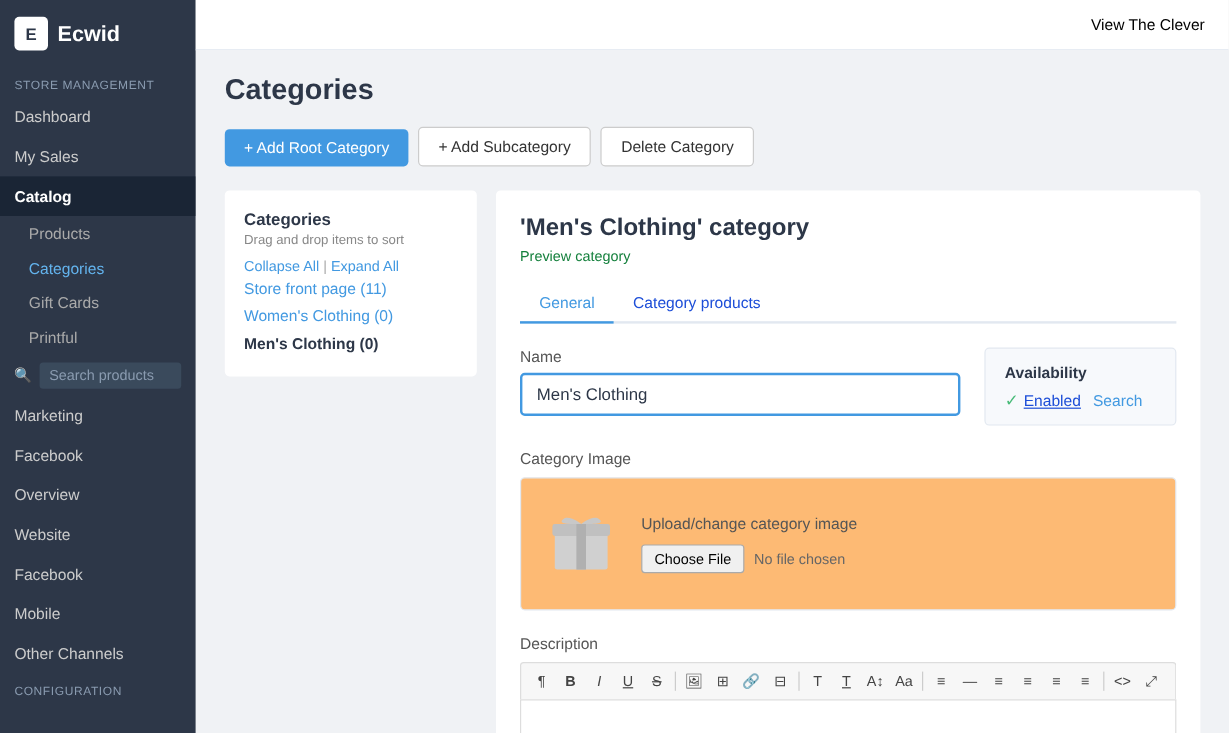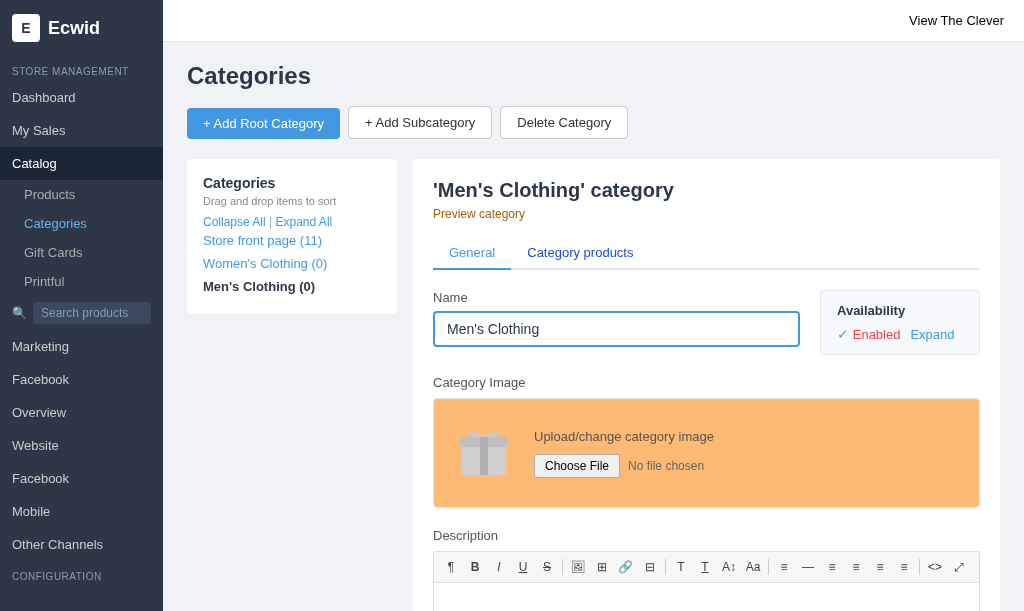--- a/index.html
+++ b/index.html
@@ -40,21 +40,21 @@
       text-transform: uppercase;
       letter-spacing: 0.05em;
       padding: 10px 12px 4px;
     }
     .sidebar-item {
       padding: 9px 12px;
       color: #ccc;
       cursor: pointer;
       font-size: 13px;
     }
-    .sidebar-item.active-parent { color: #fff; font-weight: 400; }
+    .sidebar-item.active-parent { color: #fff; font-weight: 700; }
     .sidebar-sub {
       padding: 7px 12px 7px 24px;
       color: #aaa;
       cursor: pointer;
       font-size: 13px;
     }
     .sidebar-sub.active { color: #63b3ed; }
     .sidebar-search {
       padding: 6px 12px;
       display: flex;
@@ -185,21 +185,21 @@
       padding: 20px;
       overflow-y: auto;
     }
     .category-heading {
       font-size: 20px;
       font-weight: 600;
       color: #2d3748;
       margin-bottom: 4px;
     }
     .preview-link {
-      color: #a16207;
+      color: #15803d;
       font-size: 12px;
       cursor: pointer;
       margin-bottom: 16px;
       display: inline-block;
     }
     .tab-bar {
       display: flex;
       border-bottom: 2px solid #e2e8f0;
       margin-bottom: 20px;
       gap: 0;
@@ -239,21 +239,21 @@
       color: #2d3748;
       margin-bottom: 8px;
     }
     .avail-row {
       display: flex;
       align-items: center;
       gap: 4px;
       font-size: 13px;
     }
     .avail-check { color: #48bb78; font-size: 14px; }
-    .avail-enabled { color: #ef4444; font-weight: 500; }
+    .avail-enabled { color: #1d4ed8; font-weight: 500; text-decoration: underline; }
     .avail-disable { color: #4299e1; cursor: pointer; margin-left: 6px; }
 
     .name-avail-row {
       display: flex;
       gap: 20px;
       margin-bottom: 20px;
       position: relative;
     }
     .name-col { flex: 1; }
 
@@ -454,21 +454,21 @@
         <div class="name-avail-row">
           <div class="name-col">
             <label class="form-label">Name</label>
             <input type="text" class="form-input" value="Men's Clothing" style="">
           </div>
           <div style="background:#f7f9fc;border:1px solid #e2e8f0;border-radius:4px;padding:12px 16px;min-width:160px;height:fit-content;">
             <div class="avail-title">Availability</div>
             <div class="avail-row">
               <span class="avail-check">✓</span>
               <span class="avail-enabled">Enabled</span>
-              <span class="avail-disable">Expand</span>
+              <span class="avail-disable">Search</span>
             </div>
           </div>
         </div>
 
         
         <div class="category-image-section">
           <div class="category-image-label">Category Image</div>
           <div class="image-upload-box">
             <div class="gift-icon">
               <svg width="60" height="60" viewBox="0 0 60 60" fill="none" xmlns="http://www.w3.org/2000/svg">

